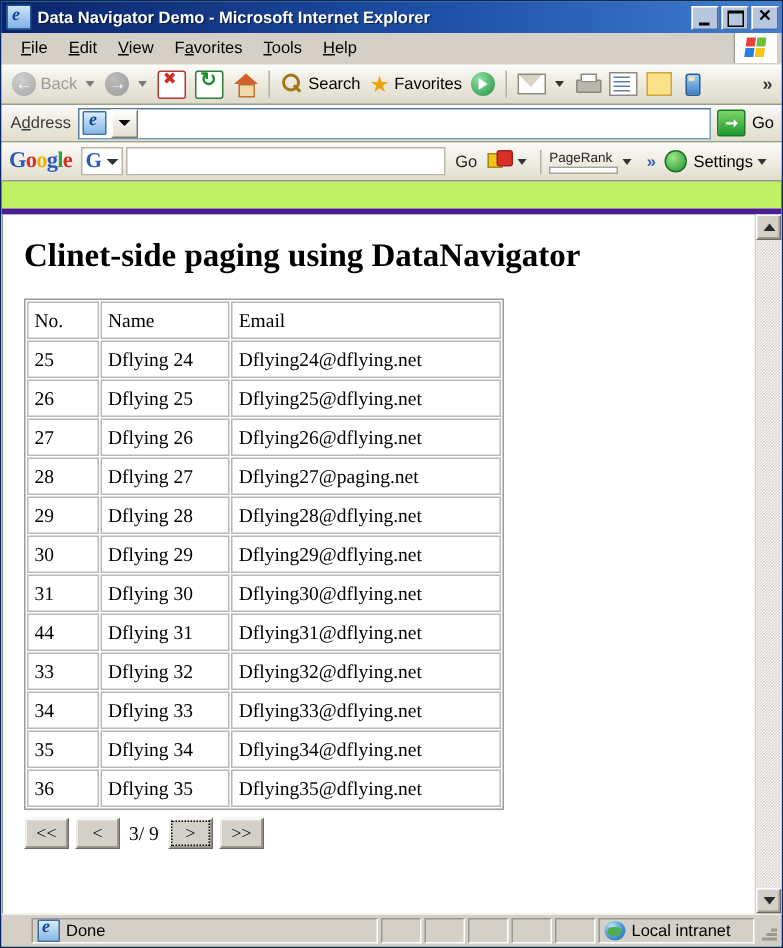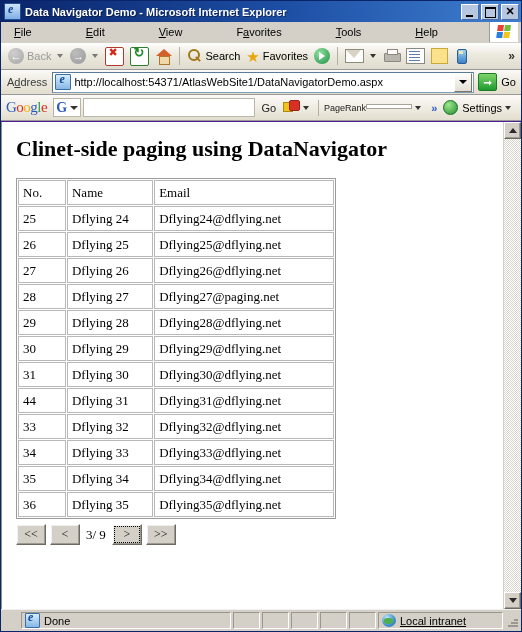--- a/index.html
+++ b/index.html
@@ -56,21 +56,21 @@
   .tbtn.close{font-family:"Liberation Sans",sans-serif;font-size:11px;font-weight:bold;color:#000;text-align:center;line-height:13px;}
 
   
   .menubar{
     height:20px;flex:0 0 20px;
     background:#d4d0c8;
     display:flex;align-items:center;
     border-bottom:1px solid #d4d0c8;
     position:relative;
   }
-  .menu-items{display:flex;padding-left:6px;gap:40px;}
+  .menu-items{display:flex;padding-left:6px;}
   .menu-item{
     padding:2px 7px;font-size:11px;color:#000;cursor:default;
   }
   .menu-item u{text-decoration:underline;}
   .menu-flag{
     position:absolute;right:3px;top:0px;width:28px;height:20px;
     background:#fff;border-left:1px solid #9a9a9a;
     display:flex;align-items:center;justify-content:center;
   }
   .flag{width:15px;height:14px;position:relative;transform:skewX(-8deg);}
@@ -173,54 +173,54 @@
   .go-text{font-size:11px;margin-left:4px;}
 
   
   .gbar{
     height:25px;flex:0 0 25px;
     background:linear-gradient(#fbfaf7,#eeebe1 55%,#e2dece);
     display:flex;align-items:center;
     border-bottom:1px solid #9a9a9a;
     padding-left:5px;
   }
-  .glogo{font-family:"Liberation Serif",serif;font-size:15px;font-weight:normal;letter-spacing:-.5px;}
+  .glogo{font-family:"Liberation Serif",serif;font-size:15px;font-weight:bold;letter-spacing:-.5px;}
   .glogo .b1{color:#2b59c3;} .glogo .r1{color:#d93025;}
   .glogo .y1{color:#f2b100;} .glogo .g1{color:#2e9e4a;}
   .gsel{
     margin-left:6px;display:flex;align-items:center;
     border:1px solid #b9b5a8;background:#fff;height:17px;padding:0 2px;
   }
   .gsel .gl{font-family:"Liberation Serif",serif;font-size:14px;font-weight:bold;color:#2b59c3;line-height:15px;}
   .gsel i{width:0;height:0;margin-left:3px;border-left:4px solid transparent;border-right:4px solid transparent;border-top:4px solid #333;}
   .gsearch{
     flex:1 1 auto;height:17px;background:#fff;
     border:1px solid #b9b5a8;margin-left:2px;
   }
   .ggo{font-size:11px;padding:0 6px;color:#222;}
   .gicon{
     width:16px;height:15px;position:relative;margin:0 1px;
   }
   .gicon:before{content:"";position:absolute;left:0;top:2px;width:8px;height:8px;background:#f0c419;border:1px solid #a9891a;}
   .gicon:after{content:"";position:absolute;left:6px;top:0px;width:9px;height:9px;background:#d93025;border:1px solid #9c231c;border-radius:2px;}
   .gdiv{width:1px;height:16px;background:#b5b0a4;margin:0 5px;}
-  .pagerank{display:flex;flex-direction:row;justify-content:flex-start;}
+  .pagerank{display:flex;flex-direction:column;justify-content:flex-start;}
   .pagerank .pr-label{font-size:9px;color:#222;line-height:10px;}
   .pagerank .pr-bar{height:3px;width:44px;background:#fff;border:1px solid #a8a49a;margin-top:1px;}
   .gchev{font-size:11px;font-weight:bold;color:#2b59c3;margin:0 6px;}
   .gsettings{display:flex;align-items:center;margin-left:auto;padding-right:6px;}
   .gball{width:13px;height:13px;border-radius:50%;background:radial-gradient(circle at 35% 30%,#9fe78c,#1f8f2e);border:1px solid #1a7024;margin-right:4px;}
   .gsettings span{font-size:11px;}
 
   
   .content-wrap{
     flex:1 1 auto;display:flex;
     background:#fff;
-    border-top:1px solid #4c1d95;
-    overflow:hidden;position:relative;
+    border-top:4px solid #4c1d95;
+    overflow:hidden;position:relative;margin-top:18px;
   }
   .page{
     flex:1 1 auto;background:#fff;
     border-left:1px solid #8f8f8f;
     overflow:hidden;position:relative;
     padding:0;
   }
   .page-inner{padding:14px 0 0 14px;}
   h1.page-title{
     font-family:"Liberation Serif",serif;
@@ -292,21 +292,21 @@
     padding:2px 2px 2px 20px;box-sizing:border-box;gap:2px;
   }
   .sb-panel{
     height:17px;box-sizing:border-box;
     border:1px solid #9a978f;border-right-color:#fff;border-bottom-color:#fff;
     display:flex;align-items:center;padding:0 3px;
     font-size:11px;color:#000;background:#d4d0c8;
   }
   .sb-done{flex:1 1 auto;}
   .sb-small{width:27px;}
-  .sb-zone{width:125px;text-decoration:underline;}
+  .sb-zone{width:104px;}
   .sb-ie-icon{
     width:13px;height:13px;margin-right:4px;flex:0 0 13px;
     background:linear-gradient(#d8ecfb,#86b7e6);border:1px solid #3a6ea5;
     border-radius:1px;position:relative;
   }
   .sb-ie-icon:after{content:"e";position:absolute;left:2px;top:-4px;font-family:"Liberation Serif",serif;font-size:12px;font-style:italic;font-weight:bold;color:#11499b;}
   .sb-globe{
     width:14px;height:13px;margin-right:4px;flex:0 0 14px;
     border-radius:50%;
     background:radial-gradient(circle at 35% 30%,#bfe6f7,#3e8fcc 60%,#2b6ea8);
@@ -407,21 +407,20 @@
     <div class="tb-btn">
         <span class="ico-msgr"></span>
       </div>
     <span class="chev">»</span>
   </div>
 
   <div class="addressbar">
     <span class="addr-label">A<u>d</u>dress</span>
     <div class="addr-box">
       <span class="addr-ie-icon"></span>
-      <span class="addr-url" title="http://localhost:54371/AtlasWebSite1/DataNavigatorDemo.aspx">http://localhost:54371/AtlasWebSite1/DataNavigatorDemo.aspx</span>
       <span class="addr-drop">
           <i></i>
         </span>
     </div>
     <div class="go-btn">
       <span class="go-icon">➞</span>
       <span class="go-text">Go</span>
     </div>
   </div>
 

